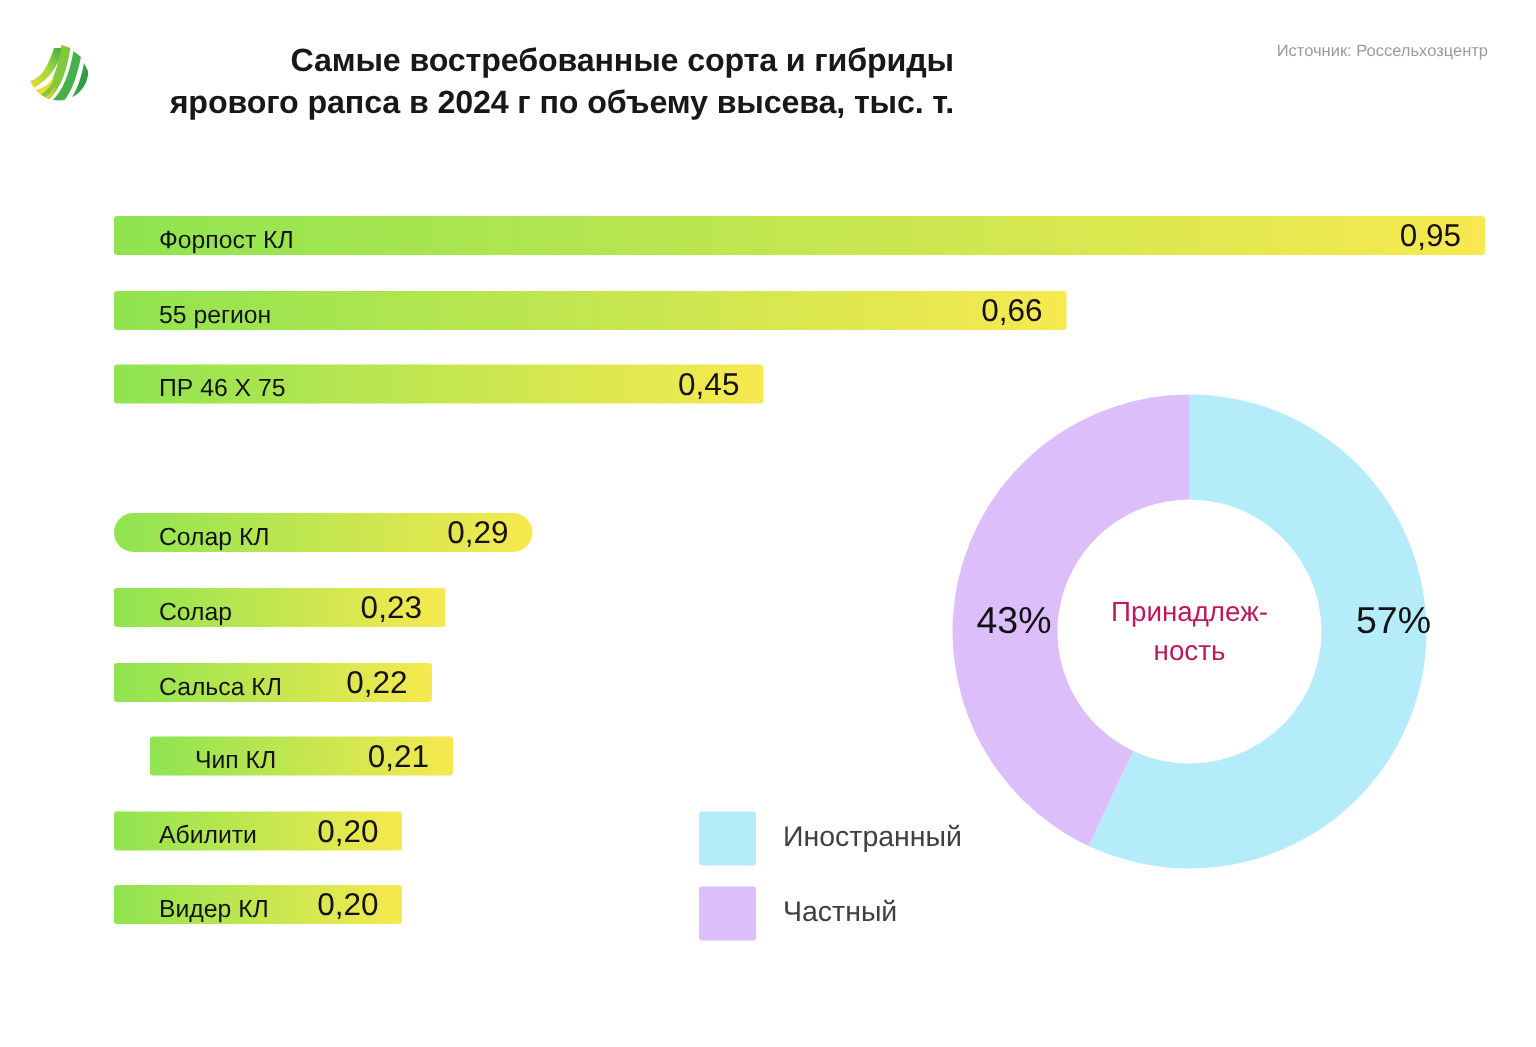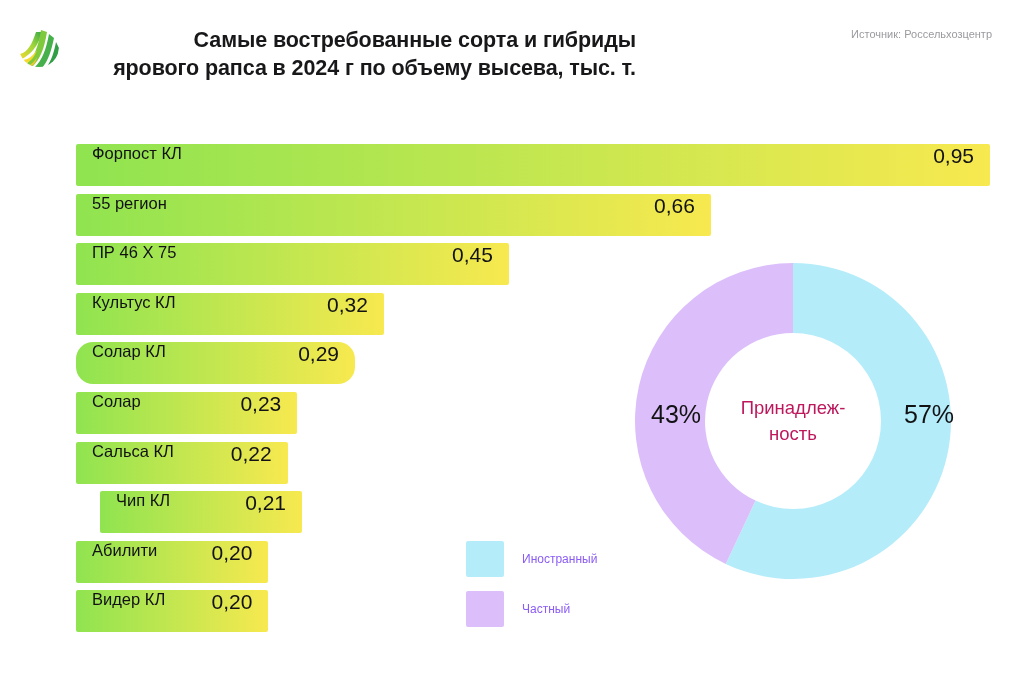--- a/index.html
+++ b/index.html
@@ -24,22 +24,22 @@
   .title .line { display:block; }
   .source {
     position:absolute; right:32px; top:28px;
     font-size:11px; color:#9a9a9f; font-weight:400; white-space:nowrap;
   }
 
   
   .bars { position:absolute; left:0; top:0; width:1024px; height:698px; }
   .bar-row { position:absolute; left:76px; height:38px; }
   .bar {
-    position:relative; height:42px; border-radius:2px;
-    display:flex; align-items:flex-start; overflow:hidden;
+    position:relative; height:26px; border-radius:2px;
+    display:flex; align-items:flex-end; overflow:hidden;padding-left:14px;
   }
   .bar-label {
     position:relative; z-index:2; padding-left:16px;
     font-size:16.5px; font-weight:500; color:#121214; white-space:nowrap;
   }
   .bar-value {
     position:relative; z-index:2; margin-left:auto; padding-right:16px;
     font-size:21px; font-weight:500; color:#121214; white-space:nowrap;
   }
 
@@ -58,21 +58,21 @@
   .pct {
     position:absolute; font-size:25px; font-weight:500; color:#121214;
   }
   .pct-left  { left:651px;  top:400px; }
   .pct-right { left:904px;  top:400px; }
 
   
   .legend { position:absolute; left:466px; top:541px; }
   .legend-item { display:flex; align-items:center; height:36px; margin-bottom:14px; }
   .legend-swatch { width:38px; height:36px; border-radius:2px; flex:0 0 auto; }
-  .legend-label { margin-left:18px; font-size:12px; color:#8b5cf6; white-space:nowrap; }
+  .legend-label { margin-left:18px; font-size:19px; color:#404040; white-space:nowrap; }
 </style>
 </head>
 <body>
 
 <div class="page">
 
   <div class="header">
 
     <span class="logo">
       <svg viewBox="0 0 42 42" width="42" height="42" aria-hidden="true">
@@ -116,26 +116,20 @@
       <div class="bar-row" style="top: 193.6px; width: 634.989px;">
         <div class="bar" style="width: 634.989px; background: linear-gradient(90deg, rgb(143, 228, 80) 0%, rgb(247, 233, 79) 100%);">
           <span class="bar-label">55 регион</span>
           <span class="bar-value">0,66</span>
         </div>
       </div>
       <div class="bar-row" style="top: 243.2px; width: 432.947px;">
         <div class="bar" style="width: 432.947px; background: linear-gradient(90deg, rgb(143, 228, 80) 0%, rgb(247, 233, 79) 100%);">
           <span class="bar-label">ПР 46 Х 75</span>
           <span class="bar-value">0,45</span>
-        </div>
-      </div>
-      <div class="bar-row" style="top: 292.8px; width: 307.874px;">
-        <div class="bar" style="width: 307.874px; background: linear-gradient(90deg, rgb(143, 228, 80) 0%, rgb(247, 233, 79) 100%);">
-          <span class="bar-label">Культус КЛ</span>
-          <span class="bar-value">0,32</span>
         </div>
       </div>
       <div class="bar-row" style="top: 342.4px; width: 279.011px;">
         <div class="bar" style="width: 279.011px; background: linear-gradient(90deg, rgb(143, 228, 80) 0%, rgb(247, 233, 79) 100%); border-radius: 17px;">
           <span class="bar-label">Солар КЛ</span>
           <span class="bar-value">0,29</span>
         </div>
       </div>
       <div class="bar-row" style="top: 392px; width: 221.284px;">
         <div class="bar" style="width: 221.284px; background: linear-gradient(90deg, rgb(143, 228, 80) 0%, rgb(247, 233, 79) 100%);">

